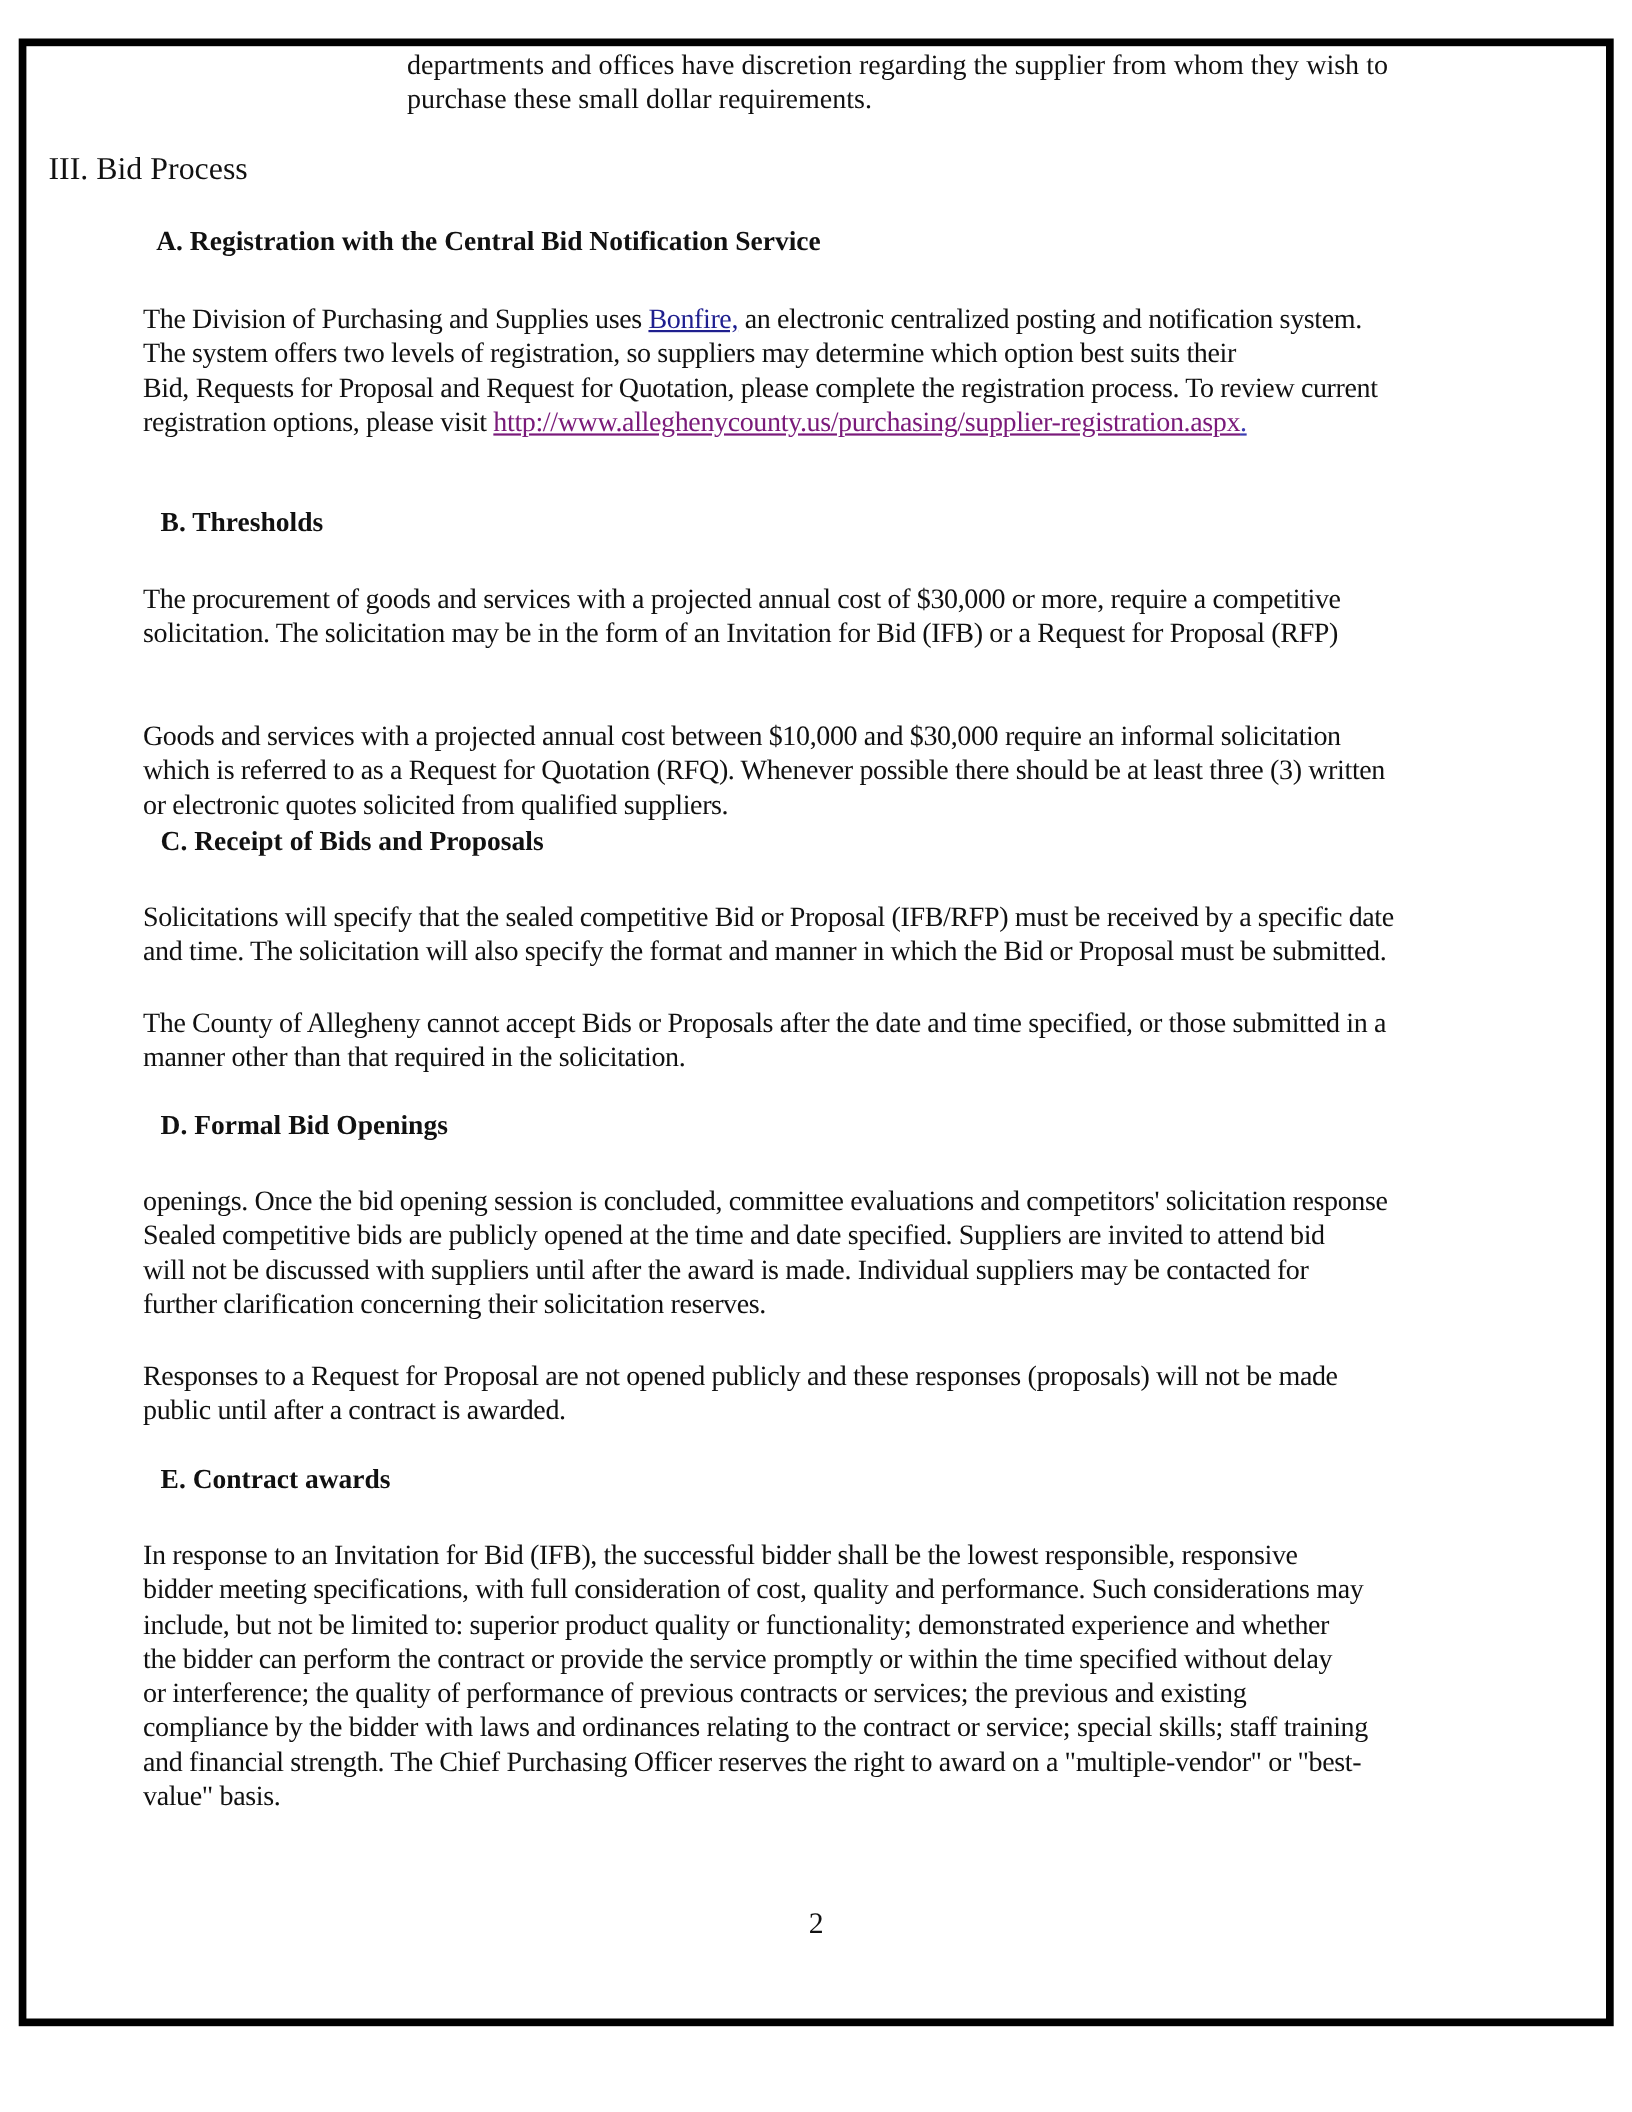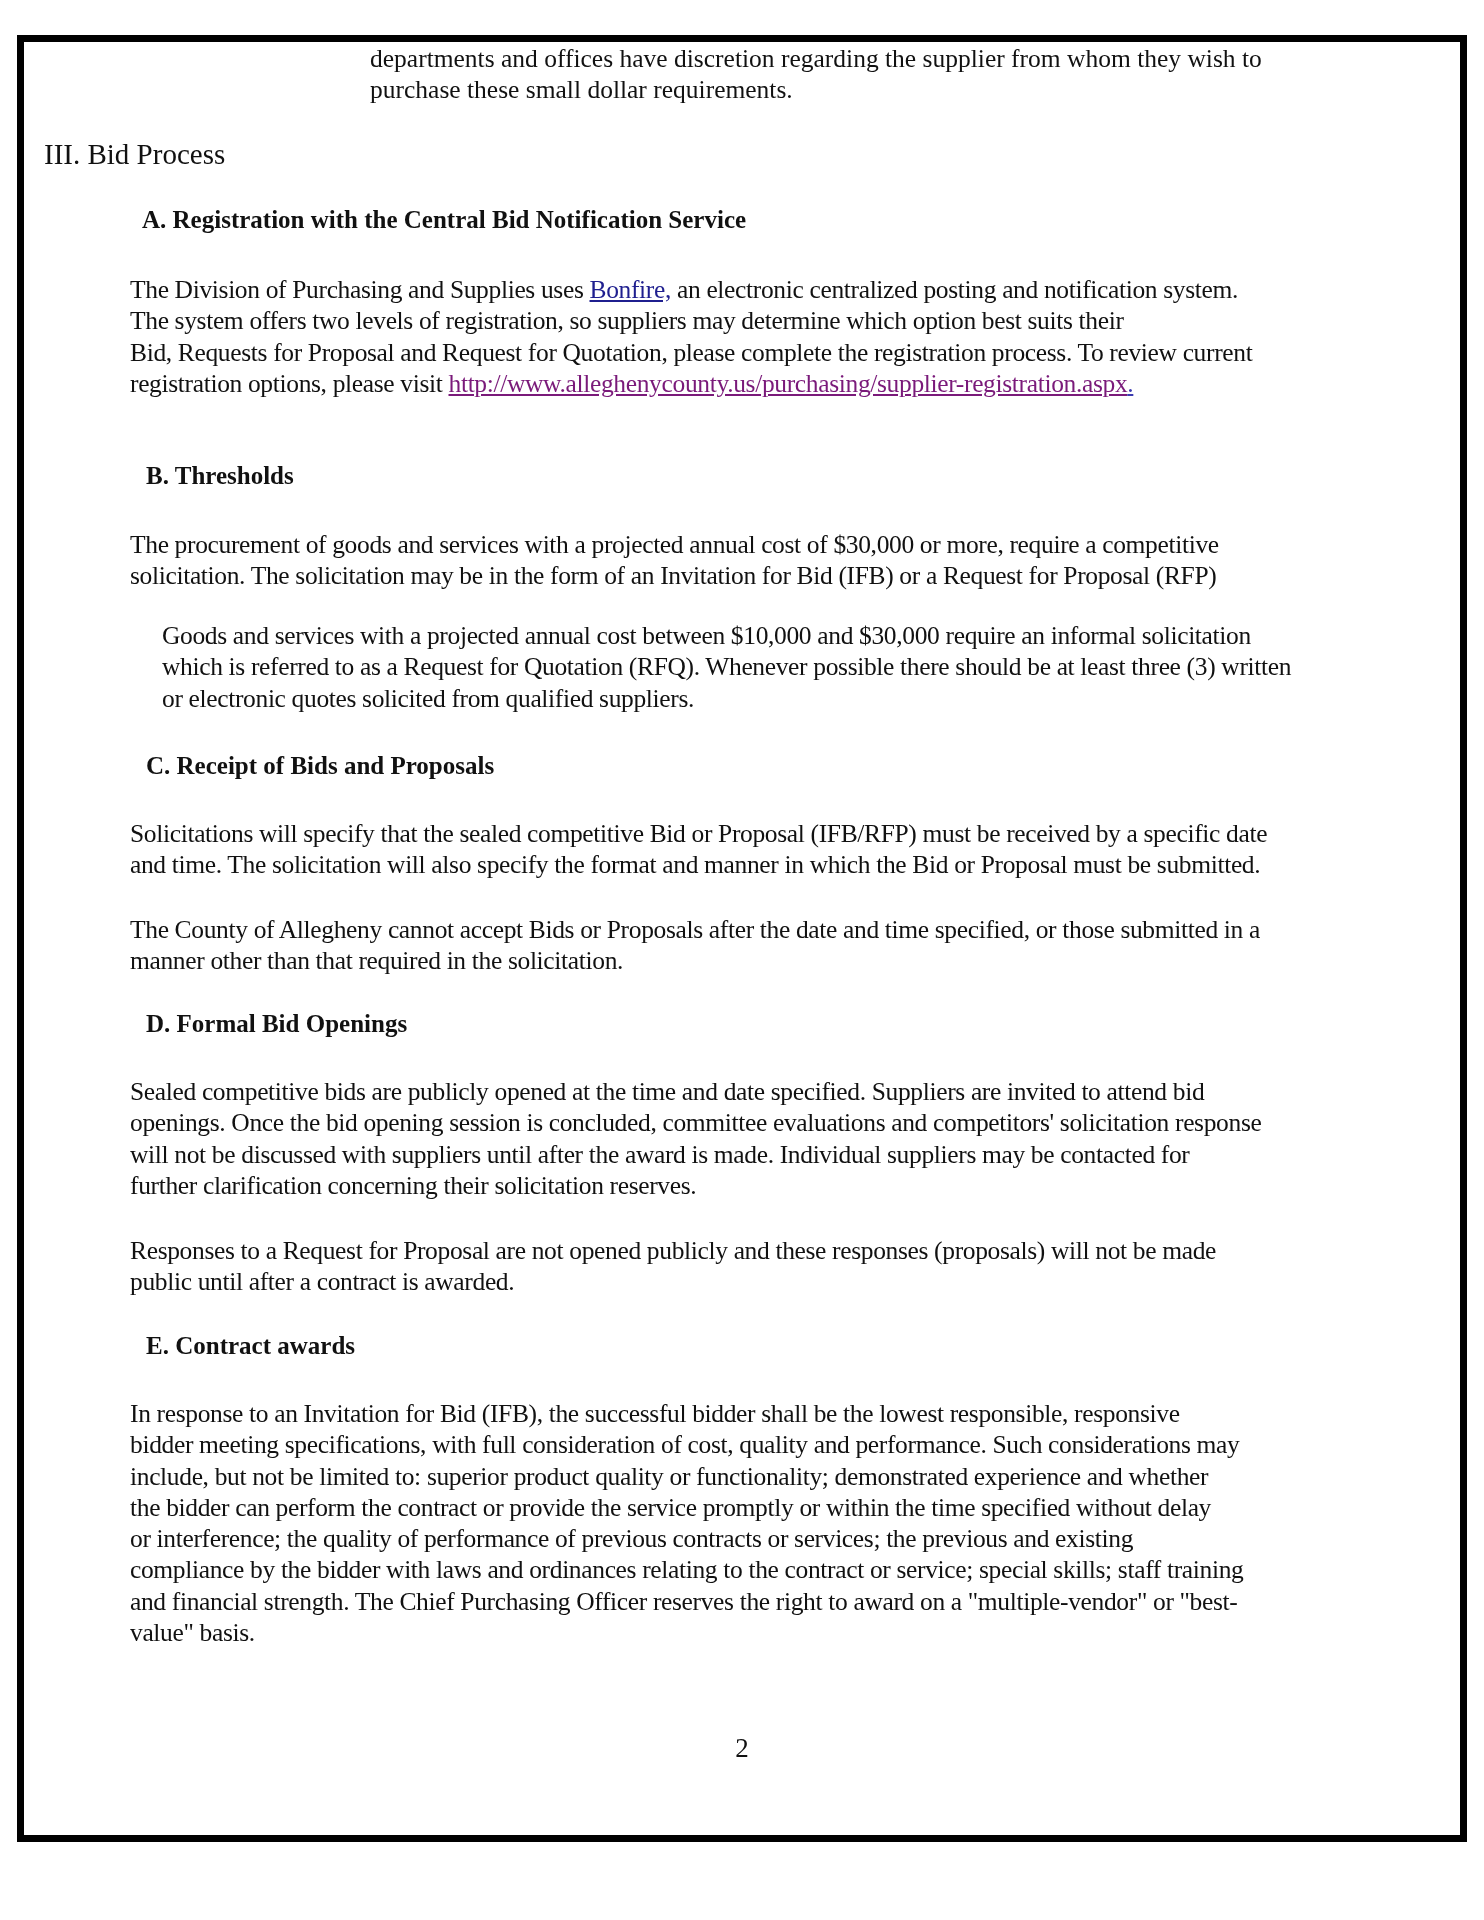--- a/index.html
+++ b/index.html
@@ -37,40 +37,40 @@
   <span class="line">The system offers two levels of registration, so suppliers may determine which option best suits their</span>
   <span class="line">Bid, Requests for Proposal and Request for Quotation, please complete the registration process. To review current</span>
   <span class="line"><span>registration options, please visit </span><a class="reglink">http://www.alleghenycounty.us/purchasing/supplier-registration.aspx</a><a class="reglink-dot">.</a></span>
 </div>
 
 <div class="h2" style="left:130px; top:462px;">B.  Thresholds</div>
 <div class="para" style="top:529px;">
   <span class="line">The procurement of goods and services with a projected annual cost of $30,000 or more, require a competitive</span>
   <span class="line">solicitation. The solicitation may be in the form of an Invitation for Bid (IFB) or a Request for Proposal (RFP)</span>
 </div>
-<div class="para" style="top:620px;margin-left:32px;">
+<div class="para" style="top:653px;">
   <span class="line">Goods and services with a projected annual cost between $10,000 and $30,000 require an informal solicitation</span>
   <span class="line">which is referred to as a Request for Quotation (RFQ). Whenever possible there should be at least three (3) written</span>
   <span class="line">or electronic quotes solicited from qualified suppliers.</span>
 </div>
 
 <div class="h2" style="left:130px; top:752px;">C.  Receipt of Bids and Proposals</div>
 <div class="para" style="top:818px;">
   <span class="line">Solicitations will specify that the sealed competitive Bid or Proposal (IFB/RFP) must be received by a specific date</span>
   <span class="line">and time. The solicitation will also specify the format and manner in which the Bid or Proposal must be submitted.</span>
 </div>
 <div class="para" style="top:914px;">
   <span class="line">The County of Allegheny cannot accept Bids or Proposals after the date and time specified, or those submitted in a</span>
   <span class="line">manner other than that required in the solicitation.</span>
 </div>
 
 <div class="h2" style="left:130px; top:1010px;">D.  Formal Bid Openings</div>
 <div class="para" style="top:1076px;">
+  <span class="line">openings. Once the bid opening session is concluded, committee evaluations and competitors' solicitation response</span>
   <span class="line">Sealed competitive bids are publicly opened at the time and date specified.  Suppliers are invited to attend bid</span>
-  <span class="line">openings. Once the bid opening session is concluded, committee evaluations and competitors' solicitation response</span>
   <span class="line">will not be discussed with suppliers until after the award is made. Individual suppliers may be contacted for</span>
   <span class="line">further clarification concerning their solicitation reserves.</span>
 </div>
 <div class="para" style="top:1235px;">
   <span class="line">Responses to a Request for Proposal are not opened publicly and these responses (proposals) will not be made</span>
   <span class="line">public until after a contract is awarded.</span>
 </div>
 
 <div class="h2" style="left:130px; top:1332px;">E.  Contract awards</div>
 <div class="para" style="top:1398px;">

